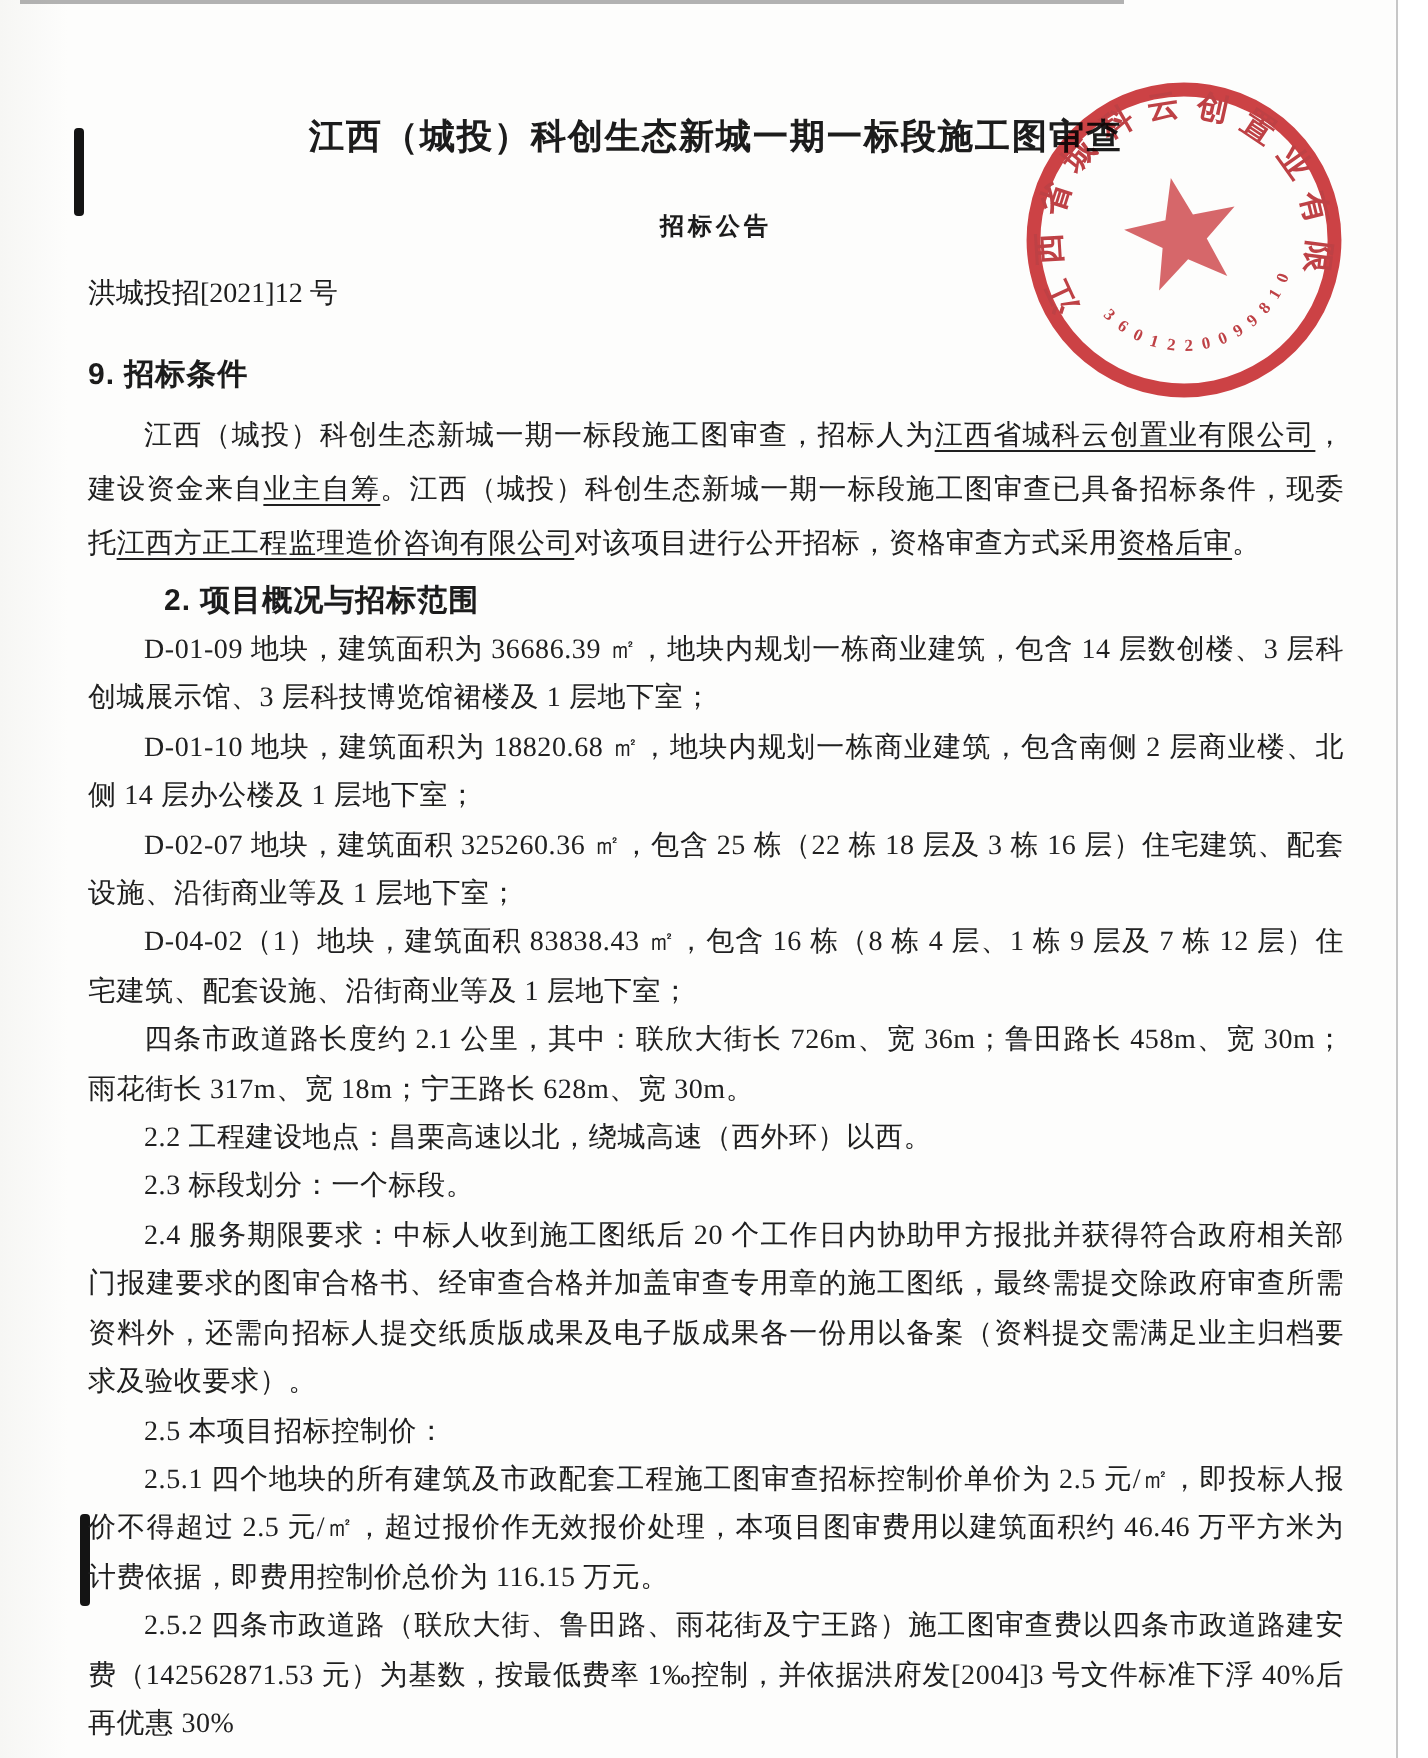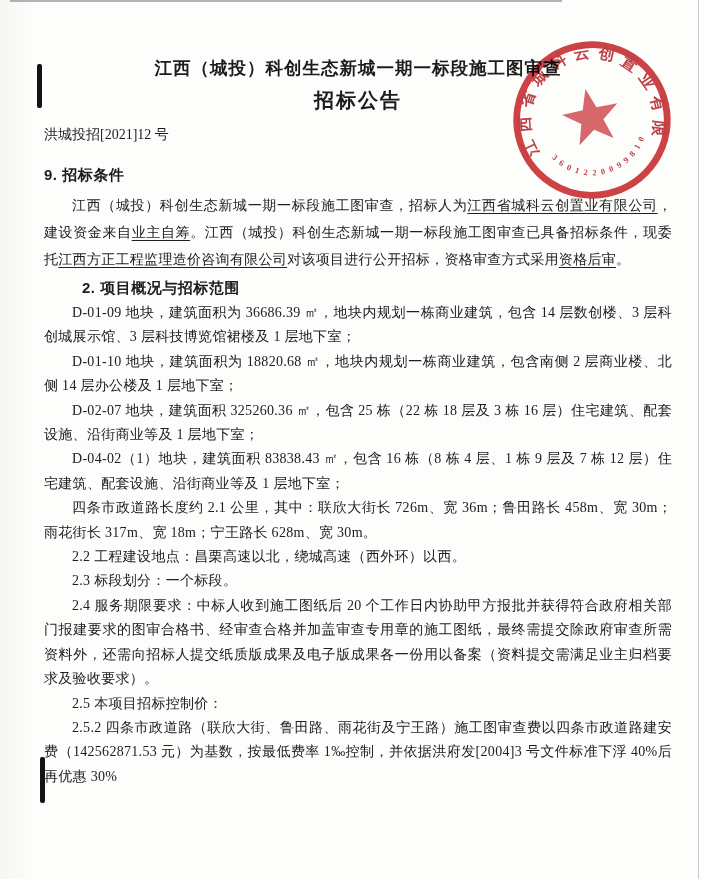--- a/index.html
+++ b/index.html
@@ -12,21 +12,21 @@
   .edge-top{position:absolute;left:10px;top:0;width:552px;height:2px;background:#8a8a8a;opacity:.65;}
   .edge-right{position:absolute;left:698px;top:0;width:1px;height:879px;background:#c7c7c7;}
   .mark{position:absolute;background:#141414;border-radius:2px;}
   .mark1{left:37px;top:64px;width:5px;height:44px;}
   .mark2{left:40px;top:757px;width:5px;height:46px;}
   .content{position:absolute;left:44px;width:628px;top:0;}
   .title{
     margin-top:56px;text-align:center;font-size:17.5px;font-weight:bold;
     letter-spacing:1px;line-height:24px;
   }
-  .subtitle{margin-top:9px;text-align:center;font-size:20px;font-weight:bold;line-height:22px;letter-spacing:2px;}
+  .subtitle{margin-top:22px;text-align:center;font-size:12px;font-weight:bold;line-height:22px;letter-spacing:2px;}
   .docno{margin-top:14px;text-align:left;font-size:14px;line-height:20px;}
   .h1{
     margin:19px 0 0 0;font-family:"Liberation Sans","DejaVu Sans",sans-serif;
     font-weight:bold;font-size:15px;line-height:21px;letter-spacing:.5px;
   }
   .h1.second{margin-top:4px;margin-left:38px;}
   p.body{
     margin:0;font-size:14px;text-align:justify;text-indent:2em;
     letter-spacing:.3px;color:#202020;
   }
@@ -64,20 +64,21 @@
     <div class="s2wrap">
       <p class="body">D-01-09 地块，建筑面积为 36686.39 ㎡，地块内规划一栋商业建筑，包含 14 层数创楼、3 层科创城展示馆、3 层科技博览馆裙楼及 1 层地下室；</p>
       <p class="body">D-01-10 地块，建筑面积为 18820.68 ㎡，地块内规划一栋商业建筑，包含南侧 2 层商业楼、北侧 14 层办公楼及 1 层地下室；</p>
       <p class="body">D-02-07 地块，建筑面积 325260.36 ㎡，包含 25 栋（22 栋 18 层及 3 栋 16 层）住宅建筑、配套设施、沿街商业等及 1 层地下室；</p>
       <p class="body">D-04-02（1）地块，建筑面积 83838.43 ㎡，包含 16 栋（8 栋 4 层、1 栋 9 层及 7 栋 12 层）住宅建筑、配套设施、沿街商业等及 1 层地下室；</p>
       <p class="body">四条市政道路长度约 2.1 公里，其中：联欣大街长 726m、宽 36m；鲁田路长 458m、宽 30m；雨花街长 317m、宽 18m；宁王路长 628m、宽 30m。</p>
       <p class="body">2.2 工程建设地点：昌栗高速以北，绕城高速（西外环）以西。</p>
       <p class="body">2.3 标段划分：一个标段。</p>
       <p class="body">2.4 服务期限要求：中标人收到施工图纸后 20 个工作日内协助甲方报批并获得符合政府相关部门报建要求的图审合格书、经审查合格并加盖审查专用章的施工图纸，最终需提交除政府审查所需资料外，还需向招标人提交纸质版成果及电子版成果各一份用以备案（资料提交需满足业主归档要求及验收要求）。</p>
       <p class="body">2.5 本项目招标控制价：</p>
+      <p class="body">2.5.1 四个地块的所有建筑及市政配套工程施工图审查招标控制价单价为 2.5 元/㎡，即投标人报价不得超过 2.5 元/㎡，超过报价作无效报价处理，本项目图审费用以建筑面积约 46.46 万平方米为计费依据，即费用控制价总价为 116.15 万元。</p>
       <p class="body">2.5.2 四条市政道路（联欣大街、鲁田路、雨花街及宁王路）施工图审查费以四条市政道路建安费（142562871.53 元）为基数，按最低费率 1‰控制，并依据洪府发[2004]3 号文件标准下浮 40%后再优惠 30%</p>
     </div>
   </div>
 
   <svg class="seal" viewBox="0 0 200 200" aria-hidden="true">
     <g transform="rotate(-12 100 100)">
       <circle class="ring" cx="100" cy="100" r="76" stroke-width="7"></circle>
       <polygon class="star" points="100,68 107.1,88.3 128.5,88.7 111.4,101.7 117.6,122.3 100,110 82.4,122.3 88.6,101.7 71.5,88.7 92.9,88.3"></polygon>
       <path id="sealTopArc" d="M 40.8 121.5 A 63 63 0 1 1 159.2 121.5" fill="none"></path>
       <text font-size="16">

